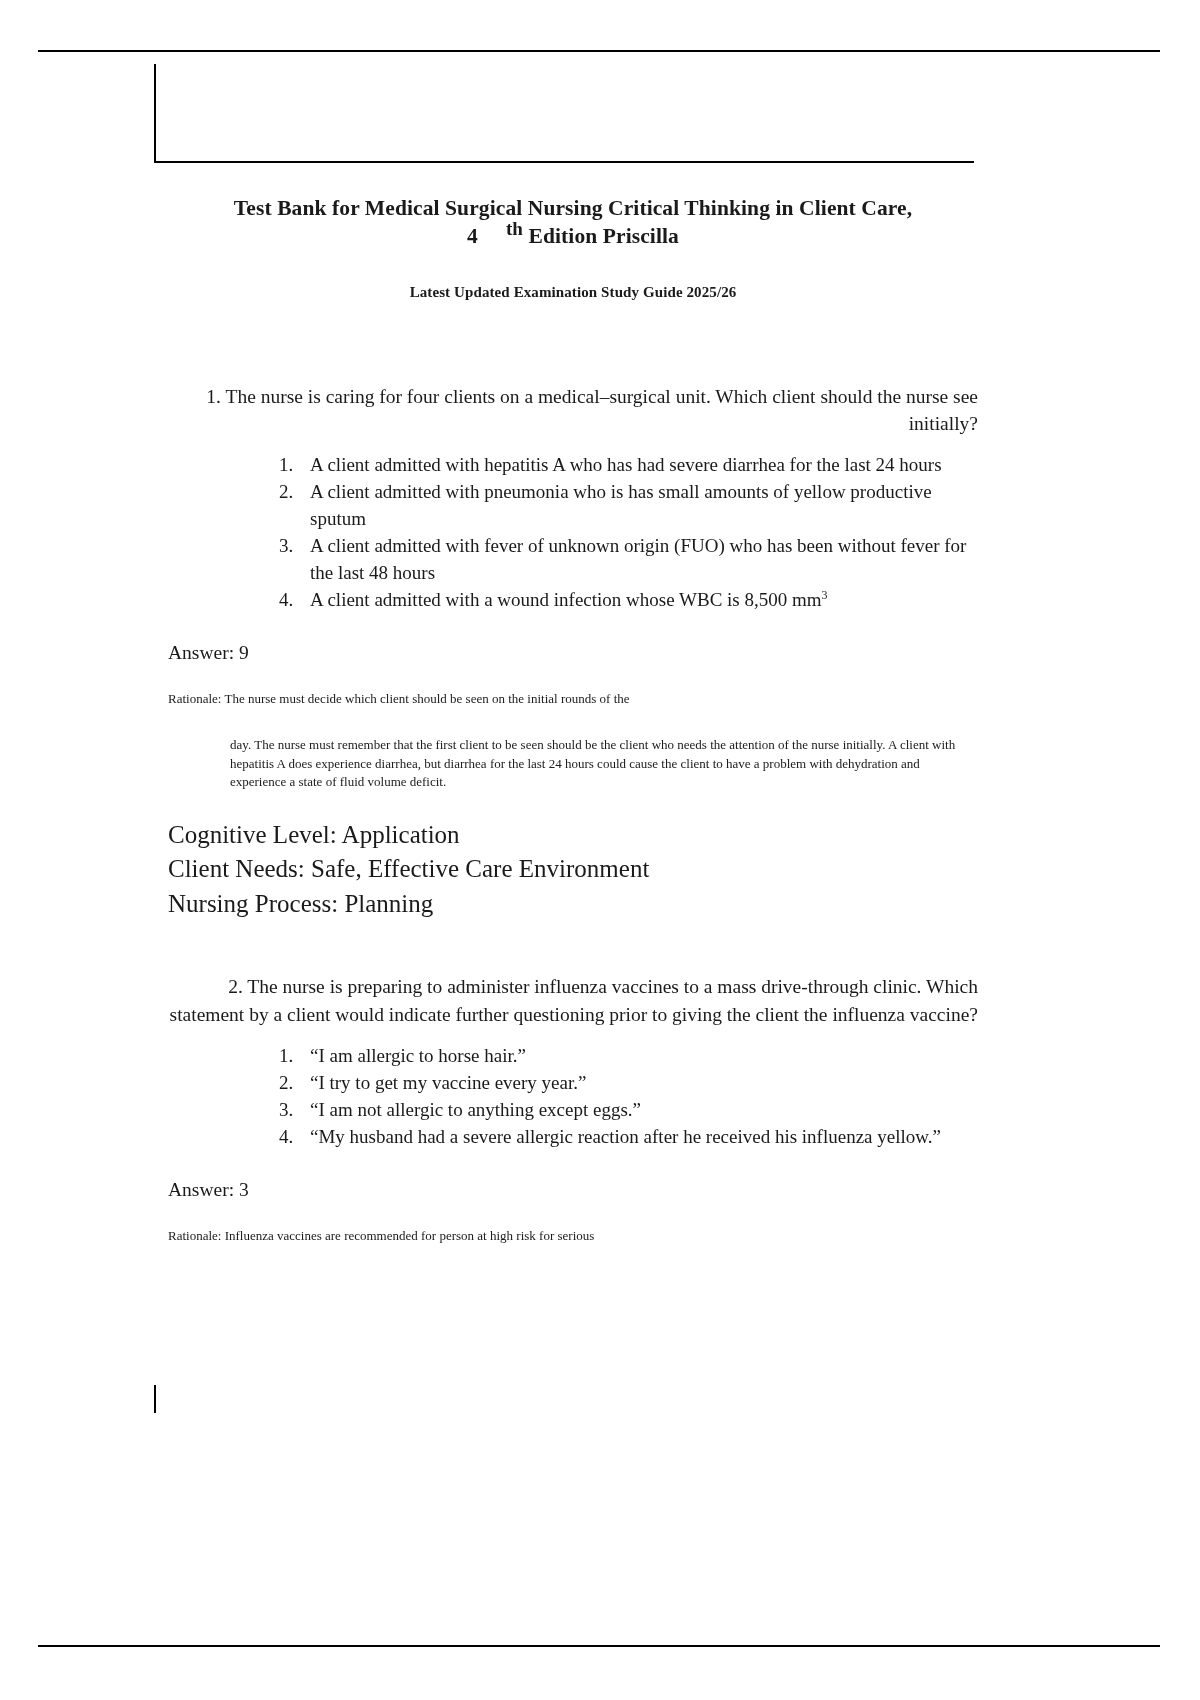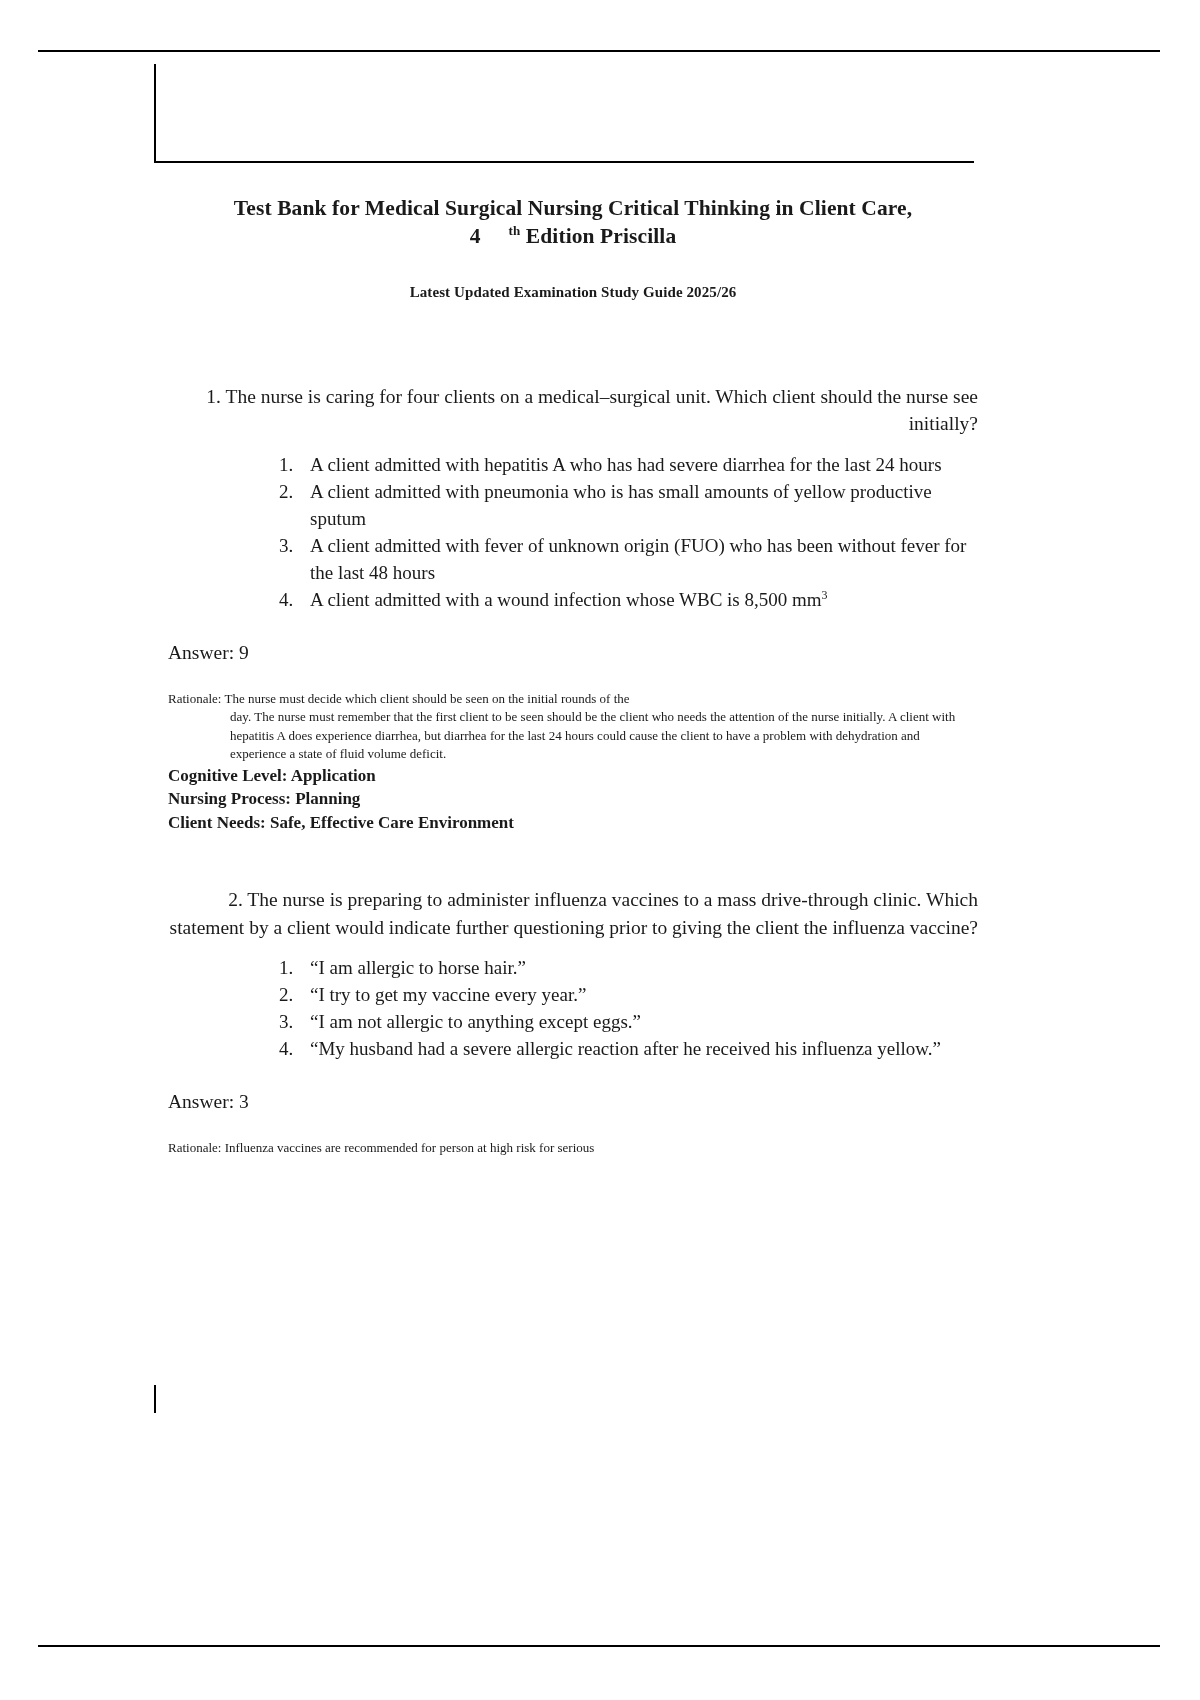--- a/index.html
+++ b/index.html
@@ -73,21 +73,21 @@
 
   .title {
     text-align: center;
     font-weight: bold;
     font-size: 21.5px;
     line-height: 1.32;
     margin-top: 32px;
     letter-spacing: 0.1px;
   }
   .title sup {
-    font-size: 13px;
+    font-size: 19px;
     vertical-align: super;
     line-height: 0;
     margin-left: 28px;
   }
   .subtitle {
     text-align: center;
     font-weight: bold;
     font-size: 15px;
     margin-top: 33px;
     letter-spacing: 0.1px;
@@ -131,26 +131,27 @@
     padding-left: 0;
   }
   .rationale .rat-body {
     display: block;
     padding-left: 62px;
     text-indent: -62px;
   }
   .rationale .rat-indent {
     display: block;
     padding-left: 62px;
+    margin-top: 28px;
   }
 
   .meta {
-    font-size: 17px;
+    margin-top: 26px;
+    font-size: 25px;
     line-height: 1.38;
-    font-weight: bold;
   }
   .meta div {
     white-space: nowrap;
   }
 
   .spacer-lg { height: 52px; }
   .spacer-md { height: 30px; }
 
   .tail-bar {
     position: absolute;
@@ -197,22 +198,22 @@
 
       <div class="answer">Answer: 9</div>
 
       <div class="rationale">
         <span class="rat-body"><span>Rationale:</span><span> The nurse must decide which client should be seen on the initial rounds of the</span></span>
         <span class="rat-indent">day. The nurse must remember that the first client to be seen should be the client who needs the attention of the nurse initially. A client with hepatitis A does experience diarrhea, but diarrhea for the last 24 hours could cause the client to have a problem with dehydration and experience a state of fluid volume deficit.</span>
       </div>
 
       <div class="meta">
         <div>Cognitive Level: Application</div>
+        <div>Client Needs: Safe, Effective Care Environment</div>
         <div>Nursing Process: Planning</div>
-        <div>Client Needs: Safe, Effective Care Environment</div>
       </div>
     </div>
 
     <div class="spacer-lg"></div>
 
     <div class="qblock">
       <div class="question">2. The nurse is preparing to administer influenza vaccines to a mass drive-through clinic. Which statement by a client would indicate further questioning prior to giving the client the influenza vaccine?</div>
 
       <ol class="options">
         <li>“I am allergic to horse hair.”</li>

